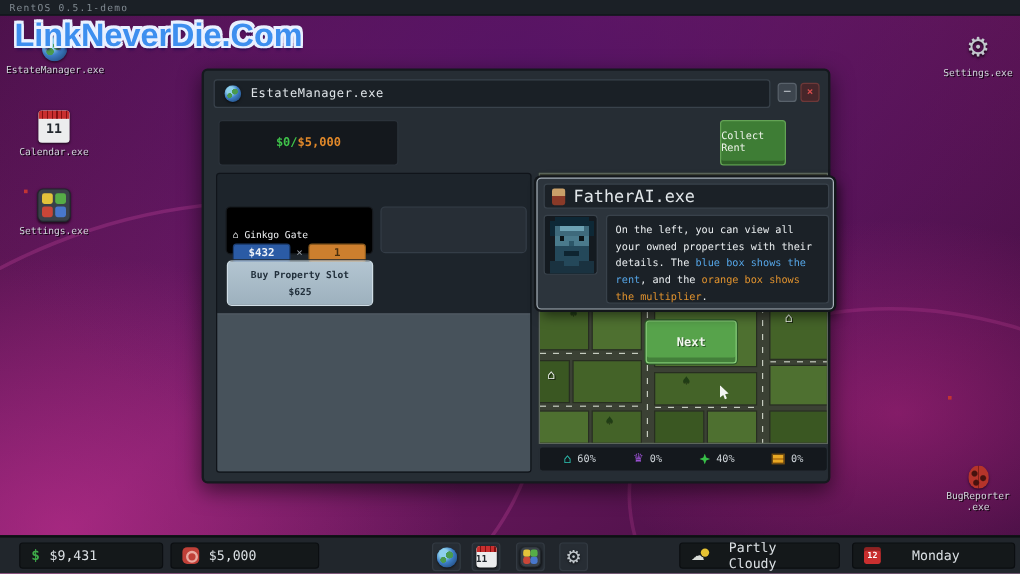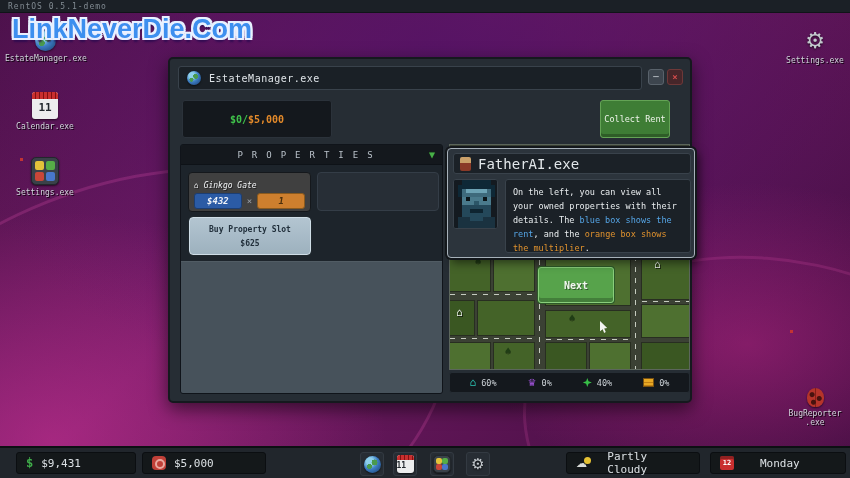--- a/index.html
+++ b/index.html
@@ -69,32 +69,32 @@
   .btn-min { left:478px; background:#3d454e; border:1px solid #59626b; color:#cdd3d9; }
   .btn-close { left:497px; background:#46262a; border:1px solid #6e3838; color:#d34c4c; font-weight:bold; }
 
   .toolbtn { position:absolute; top:41px; height:38px; border-radius:3px; }
   .btn-money { left:12px; width:150px; background:#14181d; border:1px solid #2b323a;
     display:flex; align-items:center; justify-content:center; font-size:10px; font-weight:bold; }
   .btn-money .cur { color:#3fc24a; } .btn-money .goal { color:#e2892a; }
   .btn-plugins { left:171px; width:250px; background:#14181d; border:1px solid #2b323a;
     display:flex; align-items:center; justify-content:center; font-size:11px; font-weight:bold;
     color:#4e5862; letter-spacing:14px; text-indent:14px; }
-  .btn-collect { left:430px; width:70px; background:#3e7d35; border:1px solid #63a355; color:#eef4ea;
+  .btn-collect { left:430px; width:55px; background:#3e7d35; border:1px solid #63a355; color:#eef4ea;
     font-size:8.5px; display:flex; align-items:center; justify-content:center;
     box-shadow:inset 0 -3px 0 rgba(0,0,0,0.25); }
 
   
   .props { position:absolute; left:10px; top:85px; width:263px; height:250px; background:#1d242b;
     border:1px solid #10141a; border-radius:3px; overflow:hidden; }
   .props-head { height:20px; background:#14181d; border-bottom:1px solid #0e1217; display:flex; align-items:center; }
   .props-head .ht { flex:1; text-align:center; font-size:9px; color:#b9c1c9; letter-spacing:9px; text-indent:9px; }
   .filter-ic { font-size:10px; color:#48b048; margin-right:7px; text-shadow:0 0 1px #1a4a1a; }
-  .prop-card { position:absolute; left:7px; top:27px; width:123px; height:40px; background:#404040;
-    border:1px solid #15181c; border-radius:4px; padding:8px 5px;font-style:italic; }
+  .prop-card { position:absolute; left:7px; top:27px; width:123px; height:40px; background:#000000;
+    border:1px solid #15181c; border-radius:4px; padding:18px 5px; }
   .prop-card .nm { font-size:8px; color:#f0f2f4; text-shadow:1px 1px 0 rgba(0,0,0,0.5); }
   .prop-card .row { display:flex; align-items:center; gap:5px; margin-top:3px; }
   .chip { height:16px; border-radius:3px; font-size:9px; font-weight:bold; display:flex; align-items:center; justify-content:center; }
   .chip-rent { width:48px; background:#2b5ba5; border:1px solid #1c3e72; color:#eef2f8; }
   .chip-x { color:#9aa0a8; font-size:9px; }
   .chip-mult { width:48px; background:#cd7f2e; border:1px solid #8a5a1e; color:#4a2f0c; }
   .slot-empty { position:absolute; left:136px; top:27px; width:122px; height:39px; background:#272e36;
     border:1px solid #343d47; border-radius:4px; }
   .buy-slot { position:absolute; left:8px; top:72px; width:122px; height:38px;
     background:linear-gradient(#b3c5d1,#9db1be); border:1px solid #cfdde6; border-radius:4px;
@@ -216,24 +216,20 @@
   <div class="winbtn btn-min">─</div>
   <div class="winbtn btn-close">×</div>
 
   <div class="toolbtn btn-money">
     <span class="cur">$0/</span>
       <span class="goal">$5,000</span>
   </div>
   <div class="toolbtn btn-collect">Collect Rent</div>
 
   <div class="props">
-    <div class="props-head">
-      <span class="ht">PROPERTIES</span>
-      <span class="filter-ic">▼</span>
-    </div>
     <div class="prop-card">
       <div class="nm"><span>⌂</span> <span>Ginkgo Gate</span></div>
       <div class="row">
         <div class="chip chip-rent">$432</div>
         <span class="chip-x">×</span>
         <div class="chip chip-mult">1</div>
       </div>
     </div>
     <div class="slot-empty"></div>
     <div class="buy-slot">

